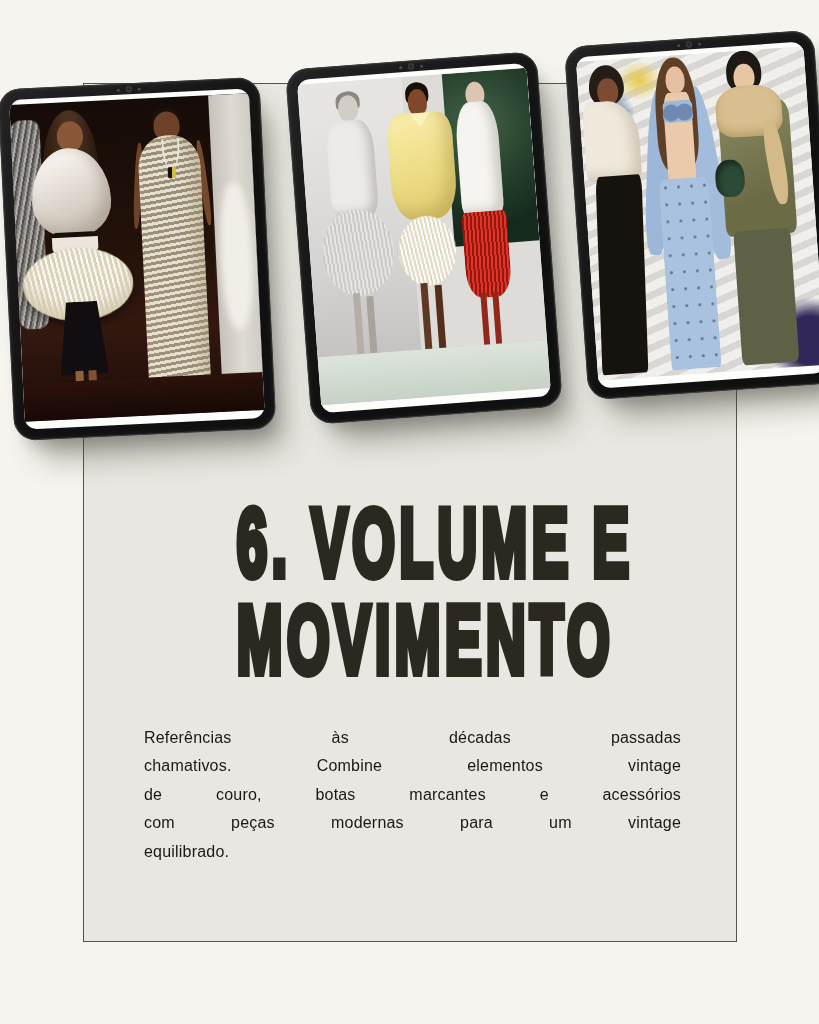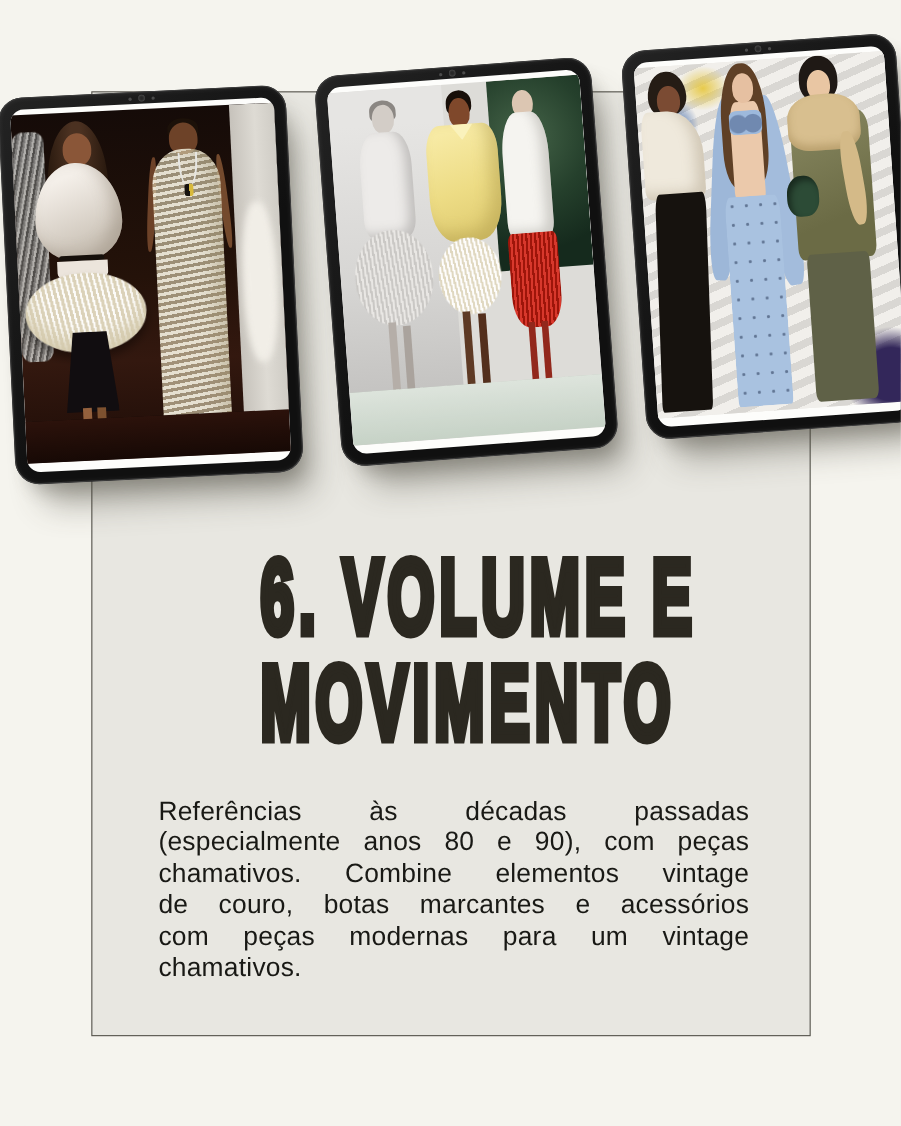--- a/index.html
+++ b/index.html
@@ -13,21 +13,21 @@
 
   
   .card{position:absolute;left:83px;top:83px;width:654px;height:859px;box-sizing:border-box;
         background:var(--card-bg);border:1.5px solid var(--card-border);}
   .title{position:absolute;left:16px;right:0;top:410px;text-align:center;color:var(--title-color);
          font-weight:bold;font-size:96px;line-height:97px;}
   .tline{display:block;white-space:nowrap;letter-spacing:8px;
          transform:scaleX(.57);transform-origin:50% 50%;
          -webkit-text-stroke:8px var(--title-color);}
   .body{position:absolute;left:60px;top:640px;width:537px;color:var(--body-color);
-        font-size:24px;line-height:28.4px;letter-spacing:.2px;}
+        font-size:16px;line-height:28.4px;letter-spacing:.2px;}
   .bline{text-align:justify;text-align-last:justify;}
   .bline.last{text-align-last:left;}
 
   
   .tablet{position:absolute;box-sizing:border-box;padding:11px;border-radius:22px;
           background:linear-gradient(135deg,#232323,#101010 60%);
           box-shadow:inset 0 0 0 1px #3d3d3d, inset 0 0 6px rgba(255,255,255,.10),
                      16px 28px 30px -10px rgba(72,68,58,.45),
                      6px 12px 16px -6px rgba(72,68,58,.30);}
   .t1{left:6px;top:83px;width:262px;height:352px;transform:rotate(-2.8deg);}
@@ -179,25 +179,24 @@
 
 <div class="stage">
 
   <div class="card">
     <h1 class="title" style="margin:0;">
       <span class="tline">6. VOLUME E</span>
       <span class="tline">MOVIMENTO</span>
     </h1>
     <div class="body">
       <div class="bline">Referências às décadas passadas</div>
-      <div class="bline">(especialmente anos 80 e 90), com peças</div>
       <div class="bline">chamativos. Combine elementos vintage</div>
       <div class="bline">de couro, botas marcantes e acessórios</div>
       <div class="bline">com peças modernas para um vintage</div>
-      <div class="bline last">chamativos.</div>
+      <div class="bline last">equilibrado.</div>
     </div>
   </div>
 
   <div class="tablet t1" aria-label="runway-photo-models-in-cream-feather-dresses-white-satin-blouse">
     <div class="cam">
         <i></i>
         <i class="big"></i>
         <i></i>
       </div>
     <div class="screen">

